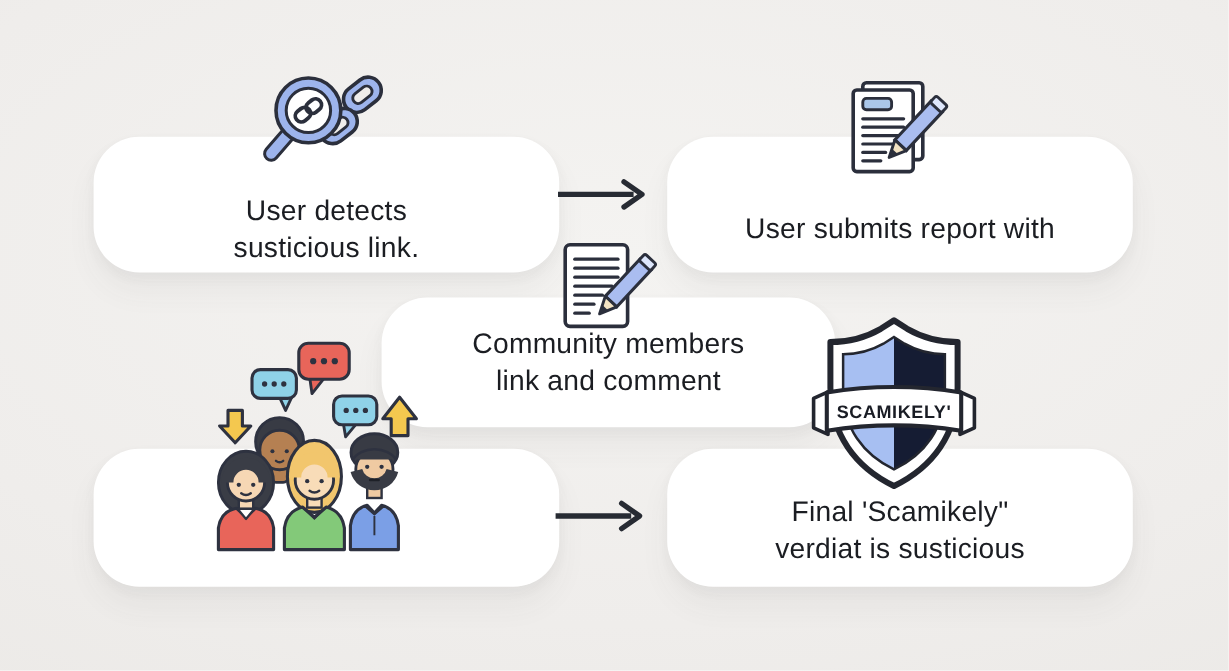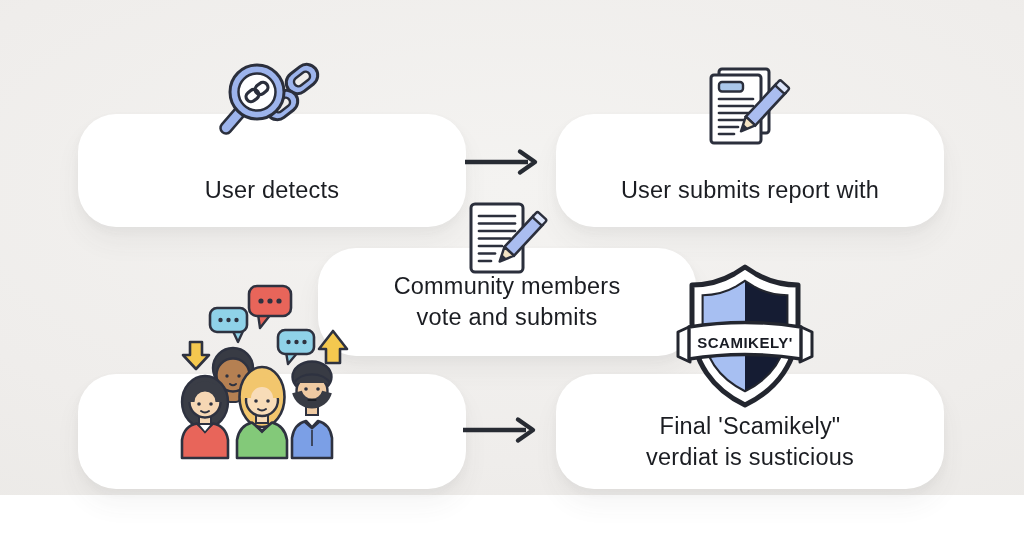--- a/index.html
+++ b/index.html
@@ -1,21 +1,21 @@
 <!DOCTYPE html>
 <html><head>
 <meta charset="utf-8">
 <style>
   html,body{margin:0;padding:0;}
   body{
     width:1024px;height:559px;overflow:hidden;
     font-family:"Liberation Sans","DejaVu Sans",sans-serif;
   }
   .stage{
-    position:relative;width:1024px;height:495px;
+    position:relative;width:1024px;height:559px;
     background:radial-gradient(130% 115% at 50% 38%, #f4f3f1 0%, #efedeb 48%, #eae8e5 82%, #e4e2df 100%);
   }
   .card{
     position:absolute;background:#ffffff;border-radius:38px;
     box-shadow:0 16px 26px rgba(70,70,75,0.055), 0 4px 10px rgba(70,70,75,0.045);
     display:flex;flex-direction:column;align-items:center;justify-content:center;
     text-align:center;color:#1b1d22;font-size:23.5px;line-height:31px;
     letter-spacing:0.2px;z-index:1;
   }
   .card .ln{white-space:nowrap;}
@@ -27,29 +27,30 @@
   .icon-abs{position:absolute;z-index:4;}
   svg{overflow:visible;display:block;}
 </style>
 </head>
 <body>
 
 <div class="stage">
 
   <div class="card" id="card-detect">
     <div class="ln">User detects</div>
+    <div class="ln">susticious link.</div>
   </div>
 
   <div class="card" id="card-report">
     <div class="ln">User submits report with</div>
   </div>
 
   <div class="card" id="card-vote">
     <div class="ln">Community members</div>
-    <div class="ln">vote and submits</div>
+    <div class="ln">link and comment</div>
   </div>
 
   <div class="card" id="card-people"></div>
 
   <div class="card" id="card-verdict">
     <div class="ln">Final 'Scamikely"</div>
     <div class="ln">verdiat is susticious</div>
   </div>
 
   <svg class="icon-abs" style="left:462px;top:148px" width="88" height="28" viewBox="0 0 88 28">

